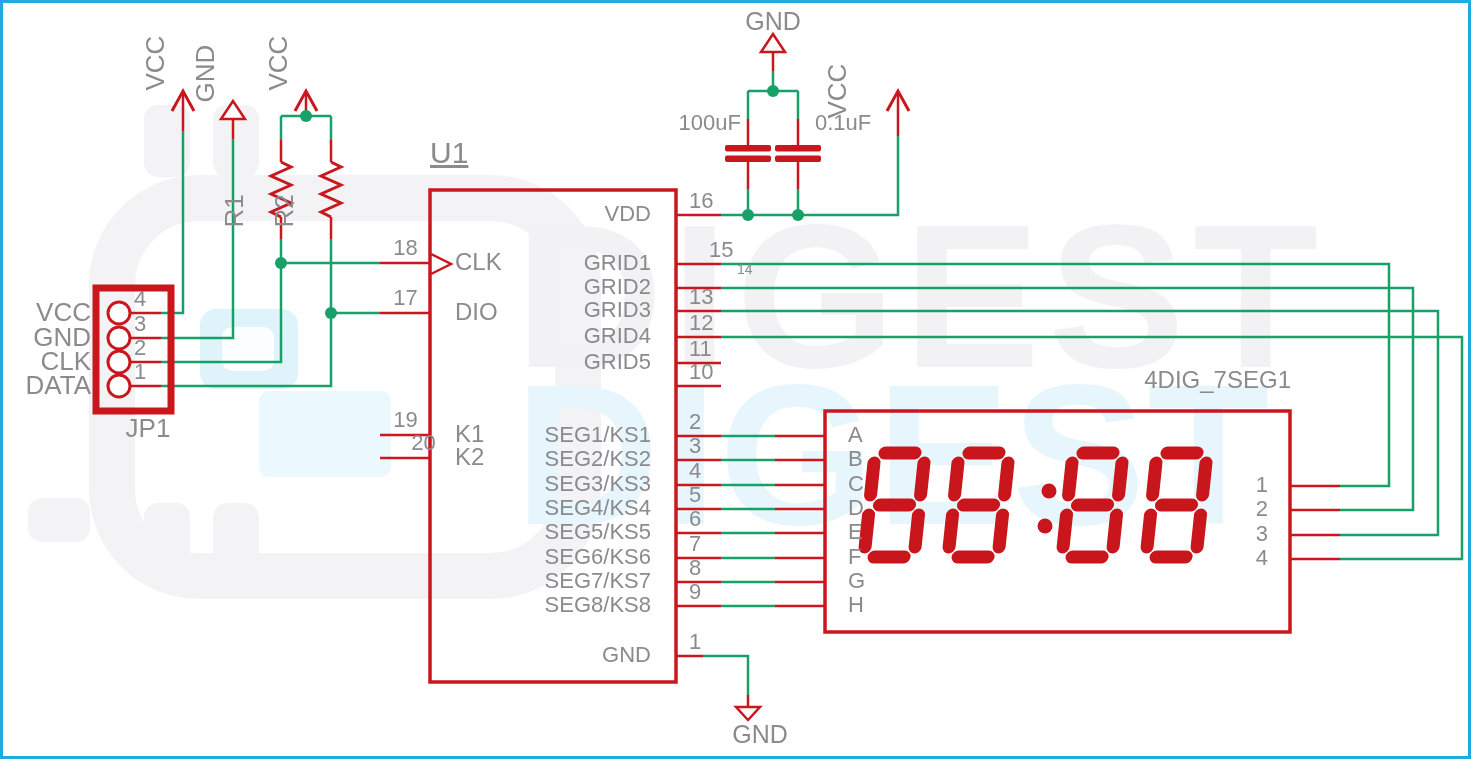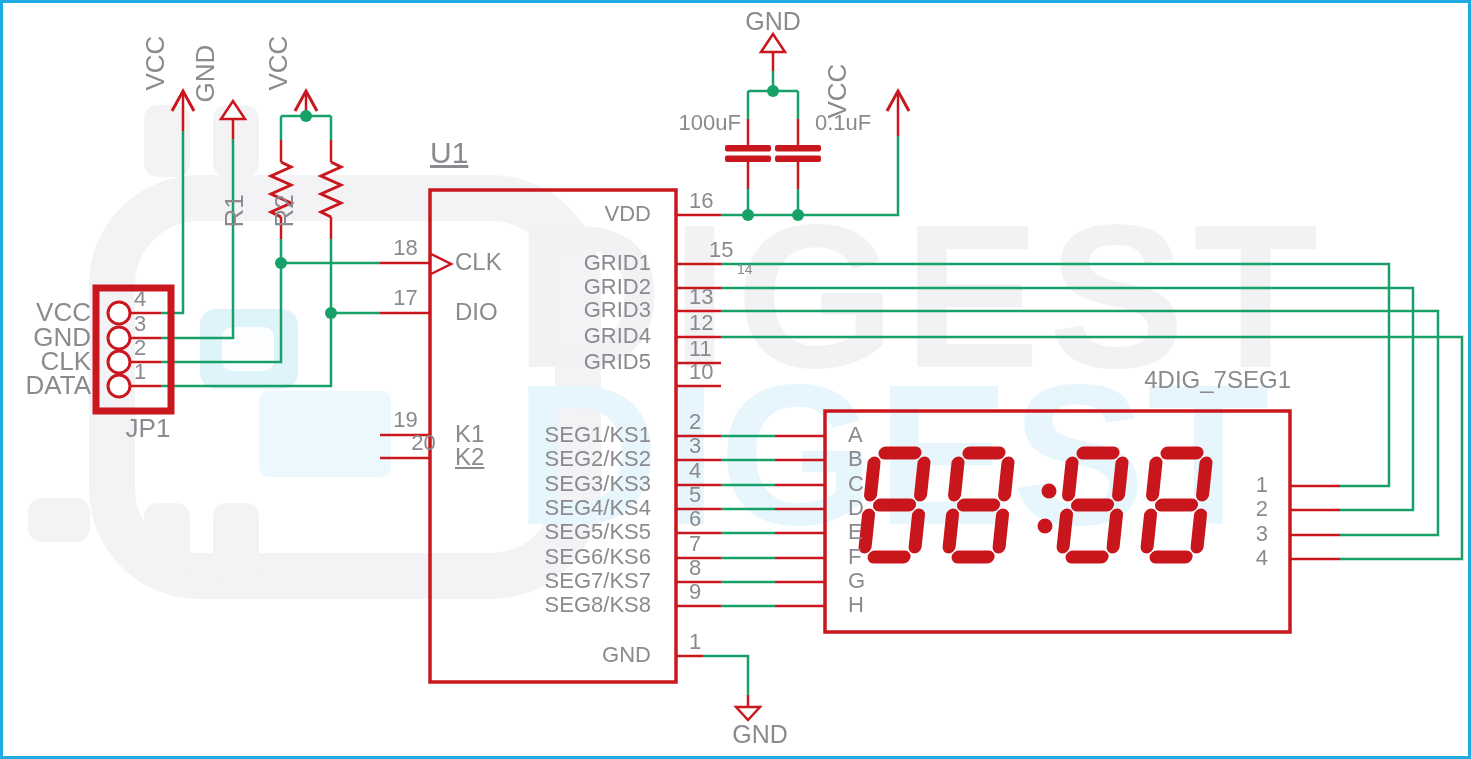--- a/index.html
+++ b/index.html
@@ -232,21 +232,21 @@
   <div class="lbl txt" style="left:131px; top:309px; font-size:22px;">3</div>
   <div class="lbl txt" style="left:131px; top:333px; font-size:22px;">2</div>
   <div class="lbl txt" style="left:131px; top:357px; font-size:22px;">1</div>
   <div class="lbl calign txt" style="left:105px; top:411px; width:80px; font-size:26px;">JP1</div>
 
   <div class="lbl txt" style="left:427px; top:133px; font-size:30px;text-decoration:underline;">U1</div>
 
   <div class="lbl txt" style="left:452px; top:246px; font-size:24px;">CLK</div>
   <div class="lbl txt" style="left:452px; top:296px; font-size:24px;">DIO</div>
   <div class="lbl txt" style="left:452px; top:418px; font-size:24px;">K1</div>
-  <div class="lbl txt" style="left:452px; top:441px; font-size:24px;text-decoration:underline;">K2</div>
+  <div class="lbl txt" style="left:452px; top:441px; font-size:24px;">K2</div>
 
   <div class="lbl calign txt" style="left:378px; top:233px; width:49px; font-size:22px;">18</div>
   <div class="lbl calign txt" style="left:378px; top:283px; width:49px; font-size:22px;">17</div>
   <div class="lbl calign txt" style="left:378px; top:405px; width:49px; font-size:22px;">19</div>
   <div class="lbl calign txt" style="left:396px; top:428px; width:49px; font-size:22px;">20</div>
 
   <div class="lbl ralign txt" style="left:448px; top:199px; width:200px; font-size:22px;">VDD</div>
   <div class="lbl ralign txt" style="left:448px; top:248px; width:200px; font-size:22px;">GRID1</div>
   <div class="lbl ralign txt" style="left:448px; top:272px; width:200px; font-size:22px;">GRID2</div>
   <div class="lbl ralign txt" style="left:448px; top:295px; width:200px; font-size:22px;">GRID3</div>

